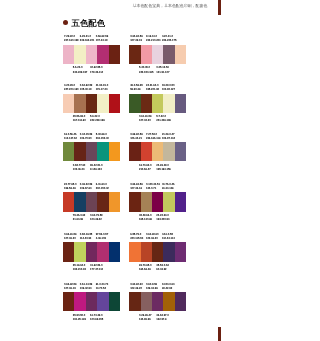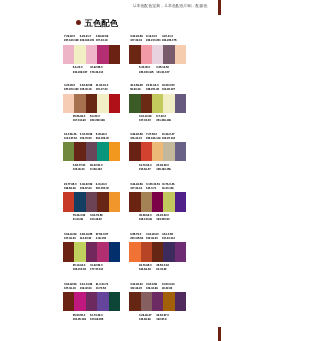--- a/index.html
+++ b/index.html
@@ -2,21 +2,21 @@
 <html><head>
 <meta charset="utf-8">
 <style>
   html,body{margin:0;padding:0;}
   body{width:240px;height:341px;background:#ffffff;font-family:"Liberation Sans",sans-serif;
        position:relative;overflow:hidden;-webkit-font-smoothing:antialiased;text-rendering:geometricPrecision;}
   .page{position:absolute;left:0;top:0;width:240px;height:341px;background:#fff;}
   .hdr{position:absolute;left:132.5px;top:3.1px;font-size:3.95px;line-height:5px;color:#5a5a5a;white-space:nowrap;}
   .tab-top{position:absolute;left:218px;top:0;width:3.4px;height:15.4px;background:#6B2011;}
   .tab-bot{position:absolute;left:217.5px;top:326.5px;width:3.8px;height:14.5px;background:#6B2011;}
-  .title-wrap{position:absolute;left:48px;top:18.7px;display:flex;align-items:center;padding-left:28px;}
+  .title-wrap{position:absolute;left:35px;top:18.7px;display:flex;align-items:center;padding-left:28px;}
   .bullet{width:5.2px;height:5.2px;border-radius:50%;background:#6B2011;flex:0 0 auto;}
   .title-txt{margin-left:3.4px;font-size:8.4px;line-height:8.4px;font-weight:bold;color:#141414;}
   .grid{position:absolute;left:0;top:0;width:240px;height:341px;}
   .grp{position:absolute;width:57px;height:19.3px;}
   .bar{position:absolute;left:0;top:0;width:57px;height:19.3px;display:flex;}
   .sw{height:100%;}
   .lab{position:absolute;font-weight:600;font-size:2.75px;line-height:4.05px;color:#000000;white-space:nowrap;
        letter-spacing:-0.1px;transform-origin:left top;}
   .lab.up{bottom:20.6px;}
   .lab.dn{top:21.7px;}

